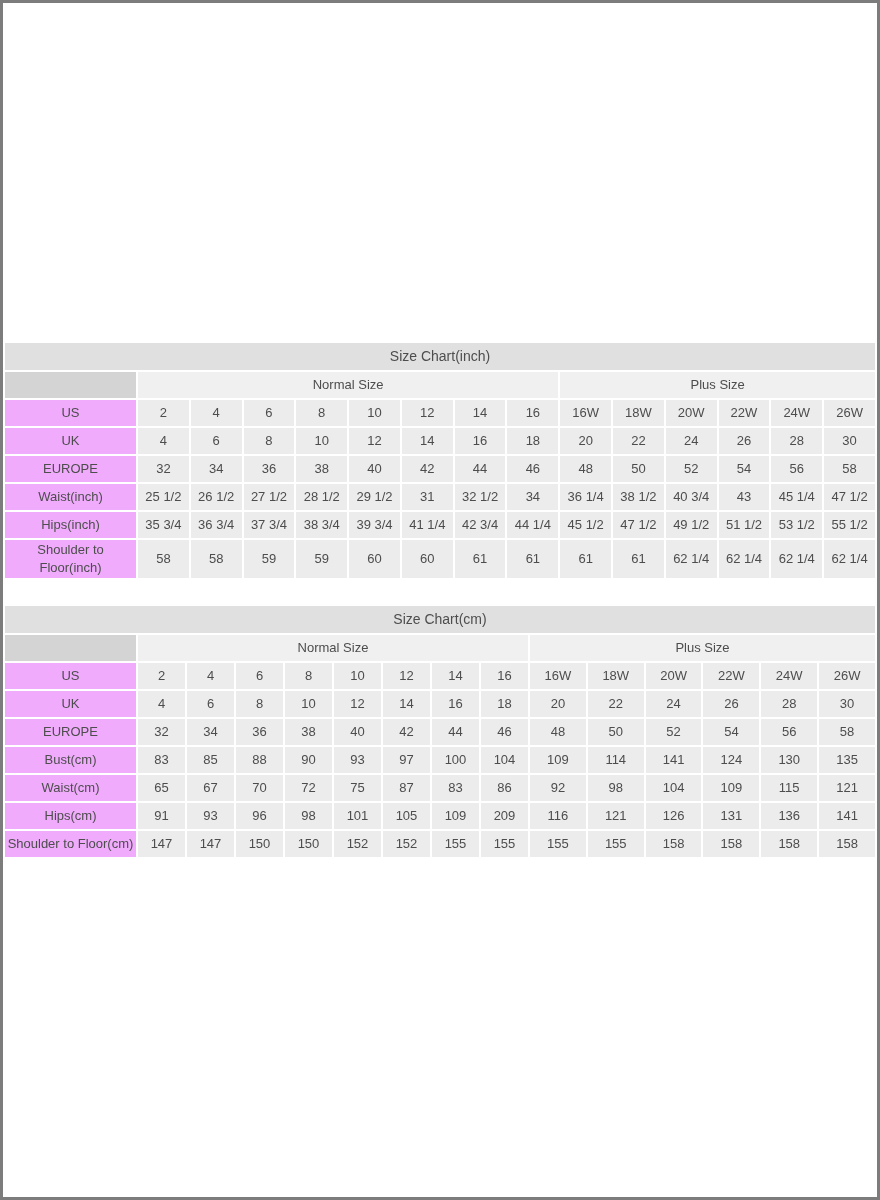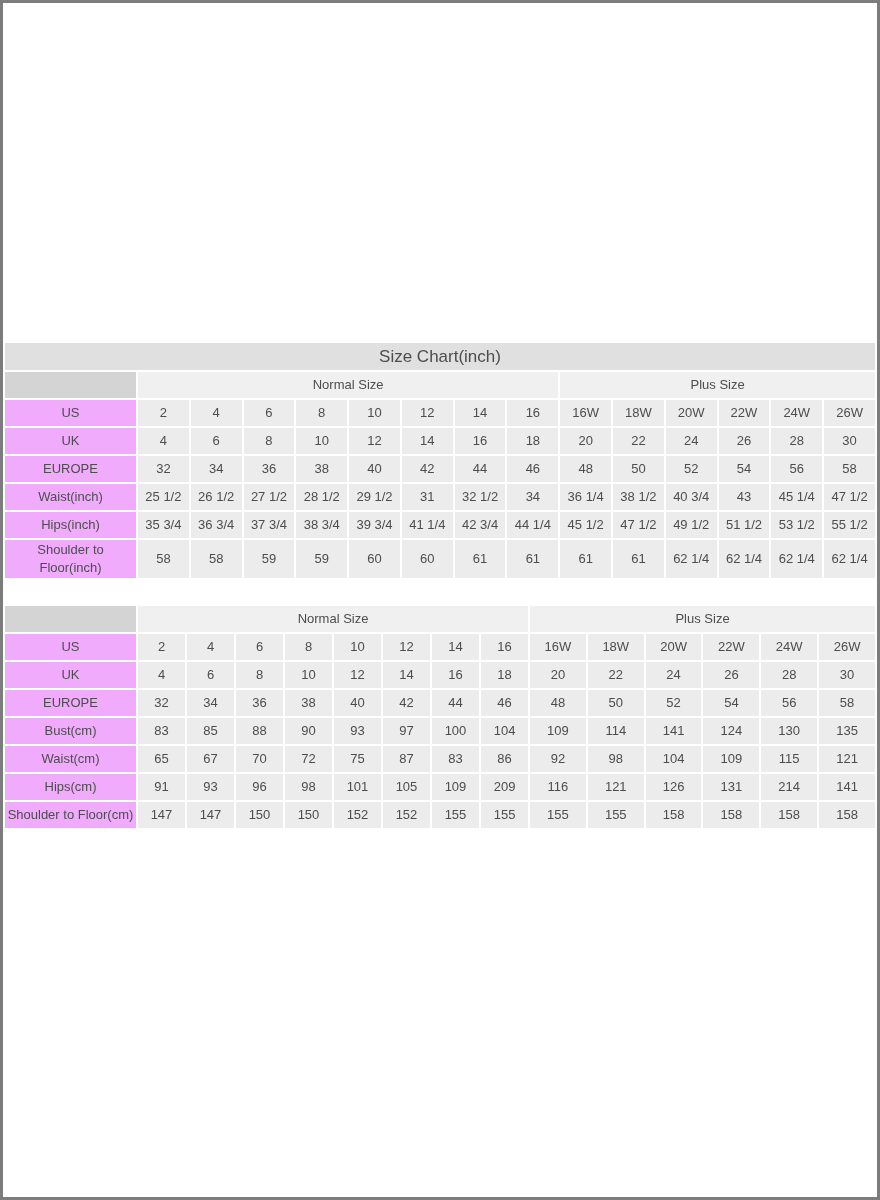--- a/index.html
+++ b/index.html
@@ -30,21 +30,21 @@
     vertical-align: middle;
     font-size: 13px;
     line-height: 1.4;
     color: #4d4d4d;
     overflow: hidden;
     word-wrap: break-word;
   }
   td.title-cell {
     background: #e0e0e0;
     height: 25px;
-    font-size: 17px;
+    font-size: 14px;
   }
   td.corner-cell { background: #d4d4d4; }
   td.group-cell  { background: #f0f0f0; }
   td.label-cell  { background: #f0abfc; }
   td.value-cell  { background: #ececec; }
 </style>
 </head>
 <body>
 
 <div class="content">
@@ -197,20 +197,23 @@
           <col style="width:47px">
         <col>
           <col>
           <col>
           <col>
           <col>
           <col>
       </colgroup>
       <tbody>
           <tr>
+            <td class="title-cell" colspan="15">Size Chart(cm)</td>
+          </tr>
+          <tr>
             <td colspan="1" class="corner-cell"></td>
             <td colspan="8" class="group-cell">Normal Size</td>
             <td colspan="6" class="group-cell">Plus Size</td>
           </tr>
           <tr>
             <td class="label-cell">US</td>
             <td class="value-cell">2</td>
             <td class="value-cell">4</td>
             <td class="value-cell">6</td>
             <td class="value-cell">8</td>
@@ -300,21 +303,21 @@
             <td class="value-cell">96</td>
             <td class="value-cell">98</td>
             <td class="value-cell">101</td>
             <td class="value-cell">105</td>
             <td class="value-cell">109</td>
             <td class="value-cell">209</td>
             <td class="value-cell">116</td>
             <td class="value-cell">121</td>
             <td class="value-cell">126</td>
             <td class="value-cell">131</td>
-            <td class="value-cell">214</td>
+            <td class="value-cell">136</td>
             <td class="value-cell">141</td>
           </tr>
           <tr>
             <td class="label-cell">Shoulder to Floor(cm)</td>
             <td class="value-cell">147</td>
             <td class="value-cell">147</td>
             <td class="value-cell">150</td>
             <td class="value-cell">150</td>
             <td class="value-cell">152</td>
             <td class="value-cell">152</td>

